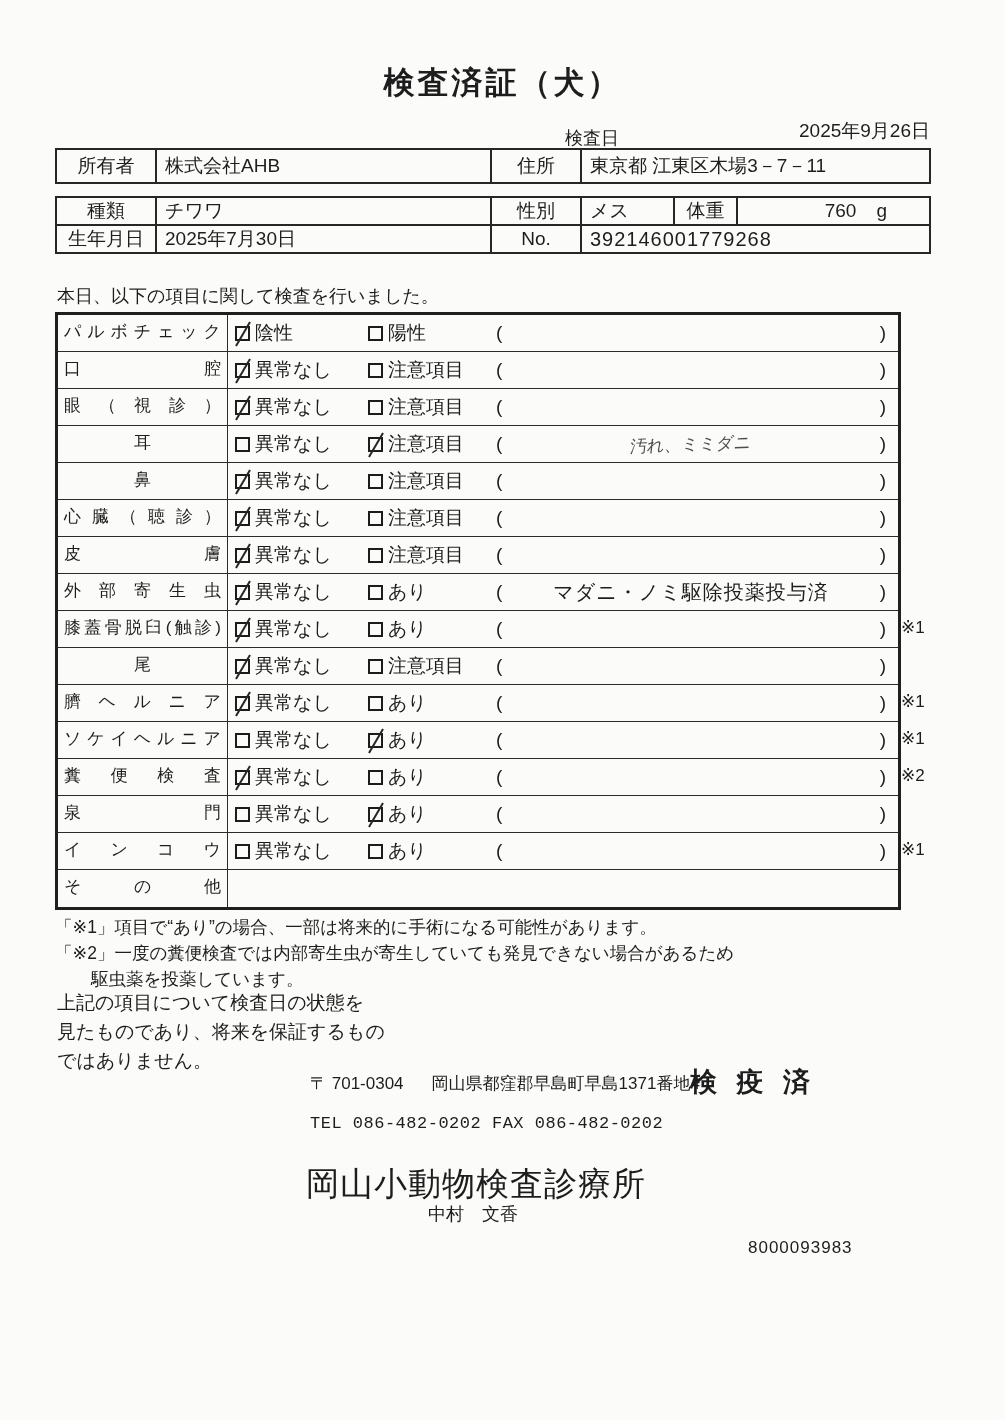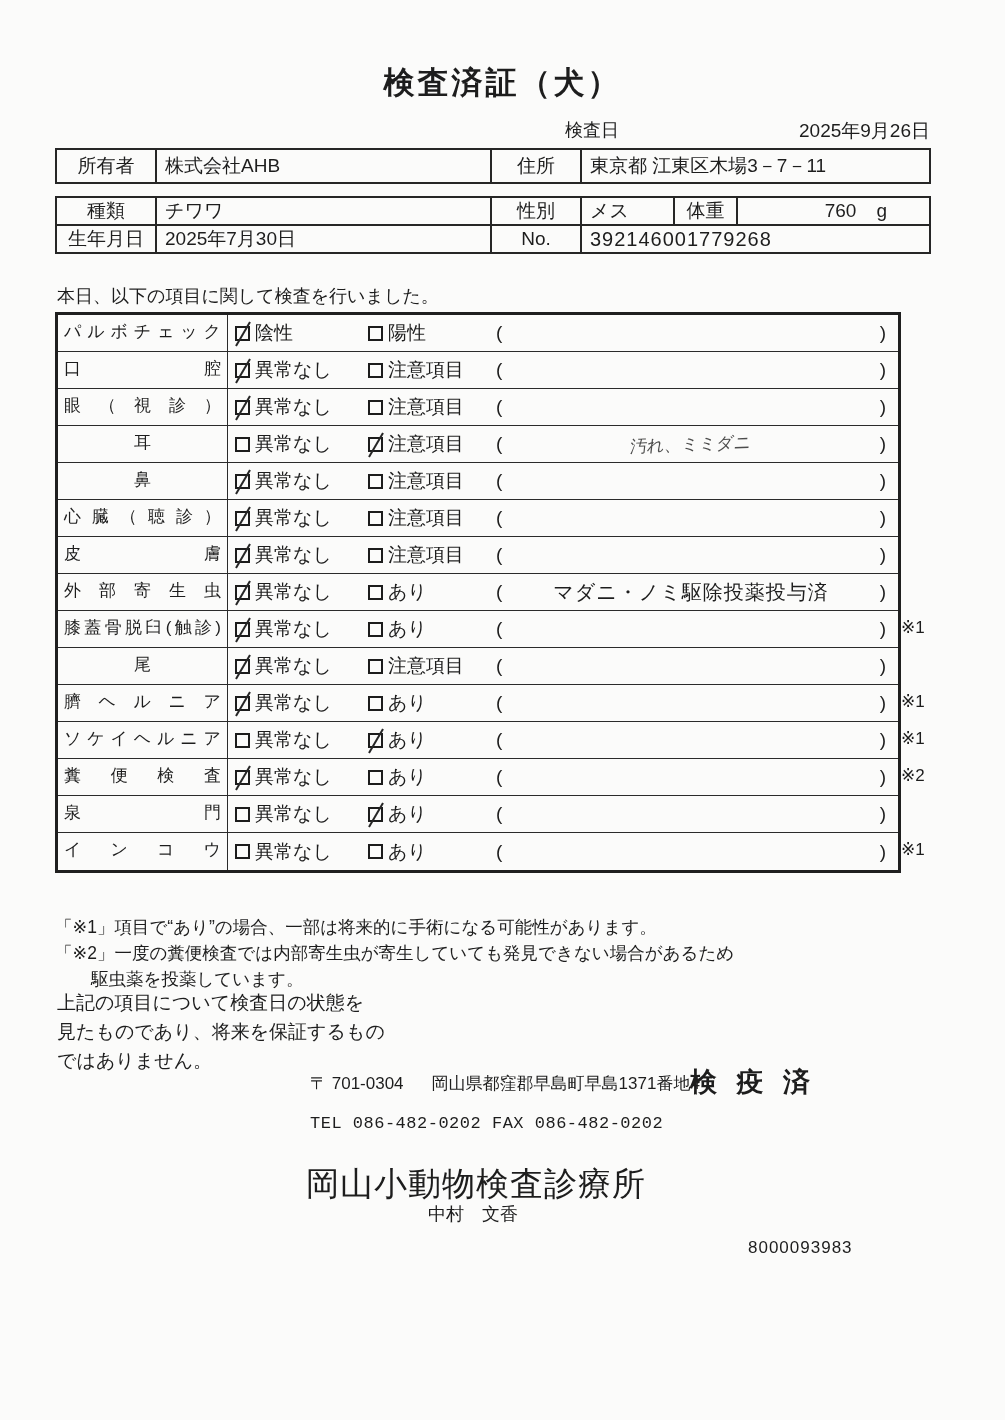--- a/index.html
+++ b/index.html
@@ -5,21 +5,21 @@
   * { margin:0; padding:0; box-sizing:border-box; }
   html,body { background:#e9e9e7; }
   .page {
     position:relative; width:1005px; height:1420px; margin:0 auto;
     background:#fbfbfa; color:#1d1d1d; overflow:hidden;
     font-family:"Liberation Sans","DejaVu Sans",sans-serif;
   }
   
   .title { position:absolute; top:62px; left:0; width:100%; text-align:center;
            font-size:31px; font-weight:600; letter-spacing:3px; }
-  .date-label { position:absolute; top:118px; left:565px; font-size:18px; }
+  .date-label { position:absolute; top:126px; left:565px; font-size:18px; }
   .date-value { position:absolute; top:118px; right:75px; font-size:19px; }
 
   
   .hbox { position:absolute; left:55px; width:876px; border:2px solid #262626; font-size:19px; }
   .owner-box { top:148px; height:36px; display:flex; }
   .info-box  { top:196px; height:58px; display:flex; flex-direction:column; }
   .ib-row { display:flex; flex:1; min-height:0; }
   .ib-row.first { border-bottom:2px solid #262626; }
   .cell { display:flex; align-items:center; padding:0 8px; overflow:hidden; white-space:nowrap; }
   .cell.lab { justify-content:center; padding:0 2px; }
@@ -378,20 +378,25 @@
           <span class="cb"></span>
           <span class="opt-label">あり</span>
         </span>
         <span class="paren paren-open">(</span>
         <span class="note-text"></span>
         <span class="paren close paren-close">)</span>
       </div>
       <div class="c-mark">※1</div>
     </div>
 
+    <div class="crow">
+      <div class="c-item">その他</div>
+      <div class="c-body"></div>
+      <div class="c-mark"></div>
+    </div>
   </div>
 
   <div class="footnotes">
     <div>「※1」項目で“あり”の場合、一部は将来的に手術になる可能性があります。</div>
     <div>「※2」一度の糞便検査では内部寄生虫が寄生していても発見できない場合があるため</div>
     <div class="indent">駆虫薬を投薬しています。</div>
   </div>
 
   <div class="disclaimer">
     <div>上記の項目について検査日の状態を</div>

